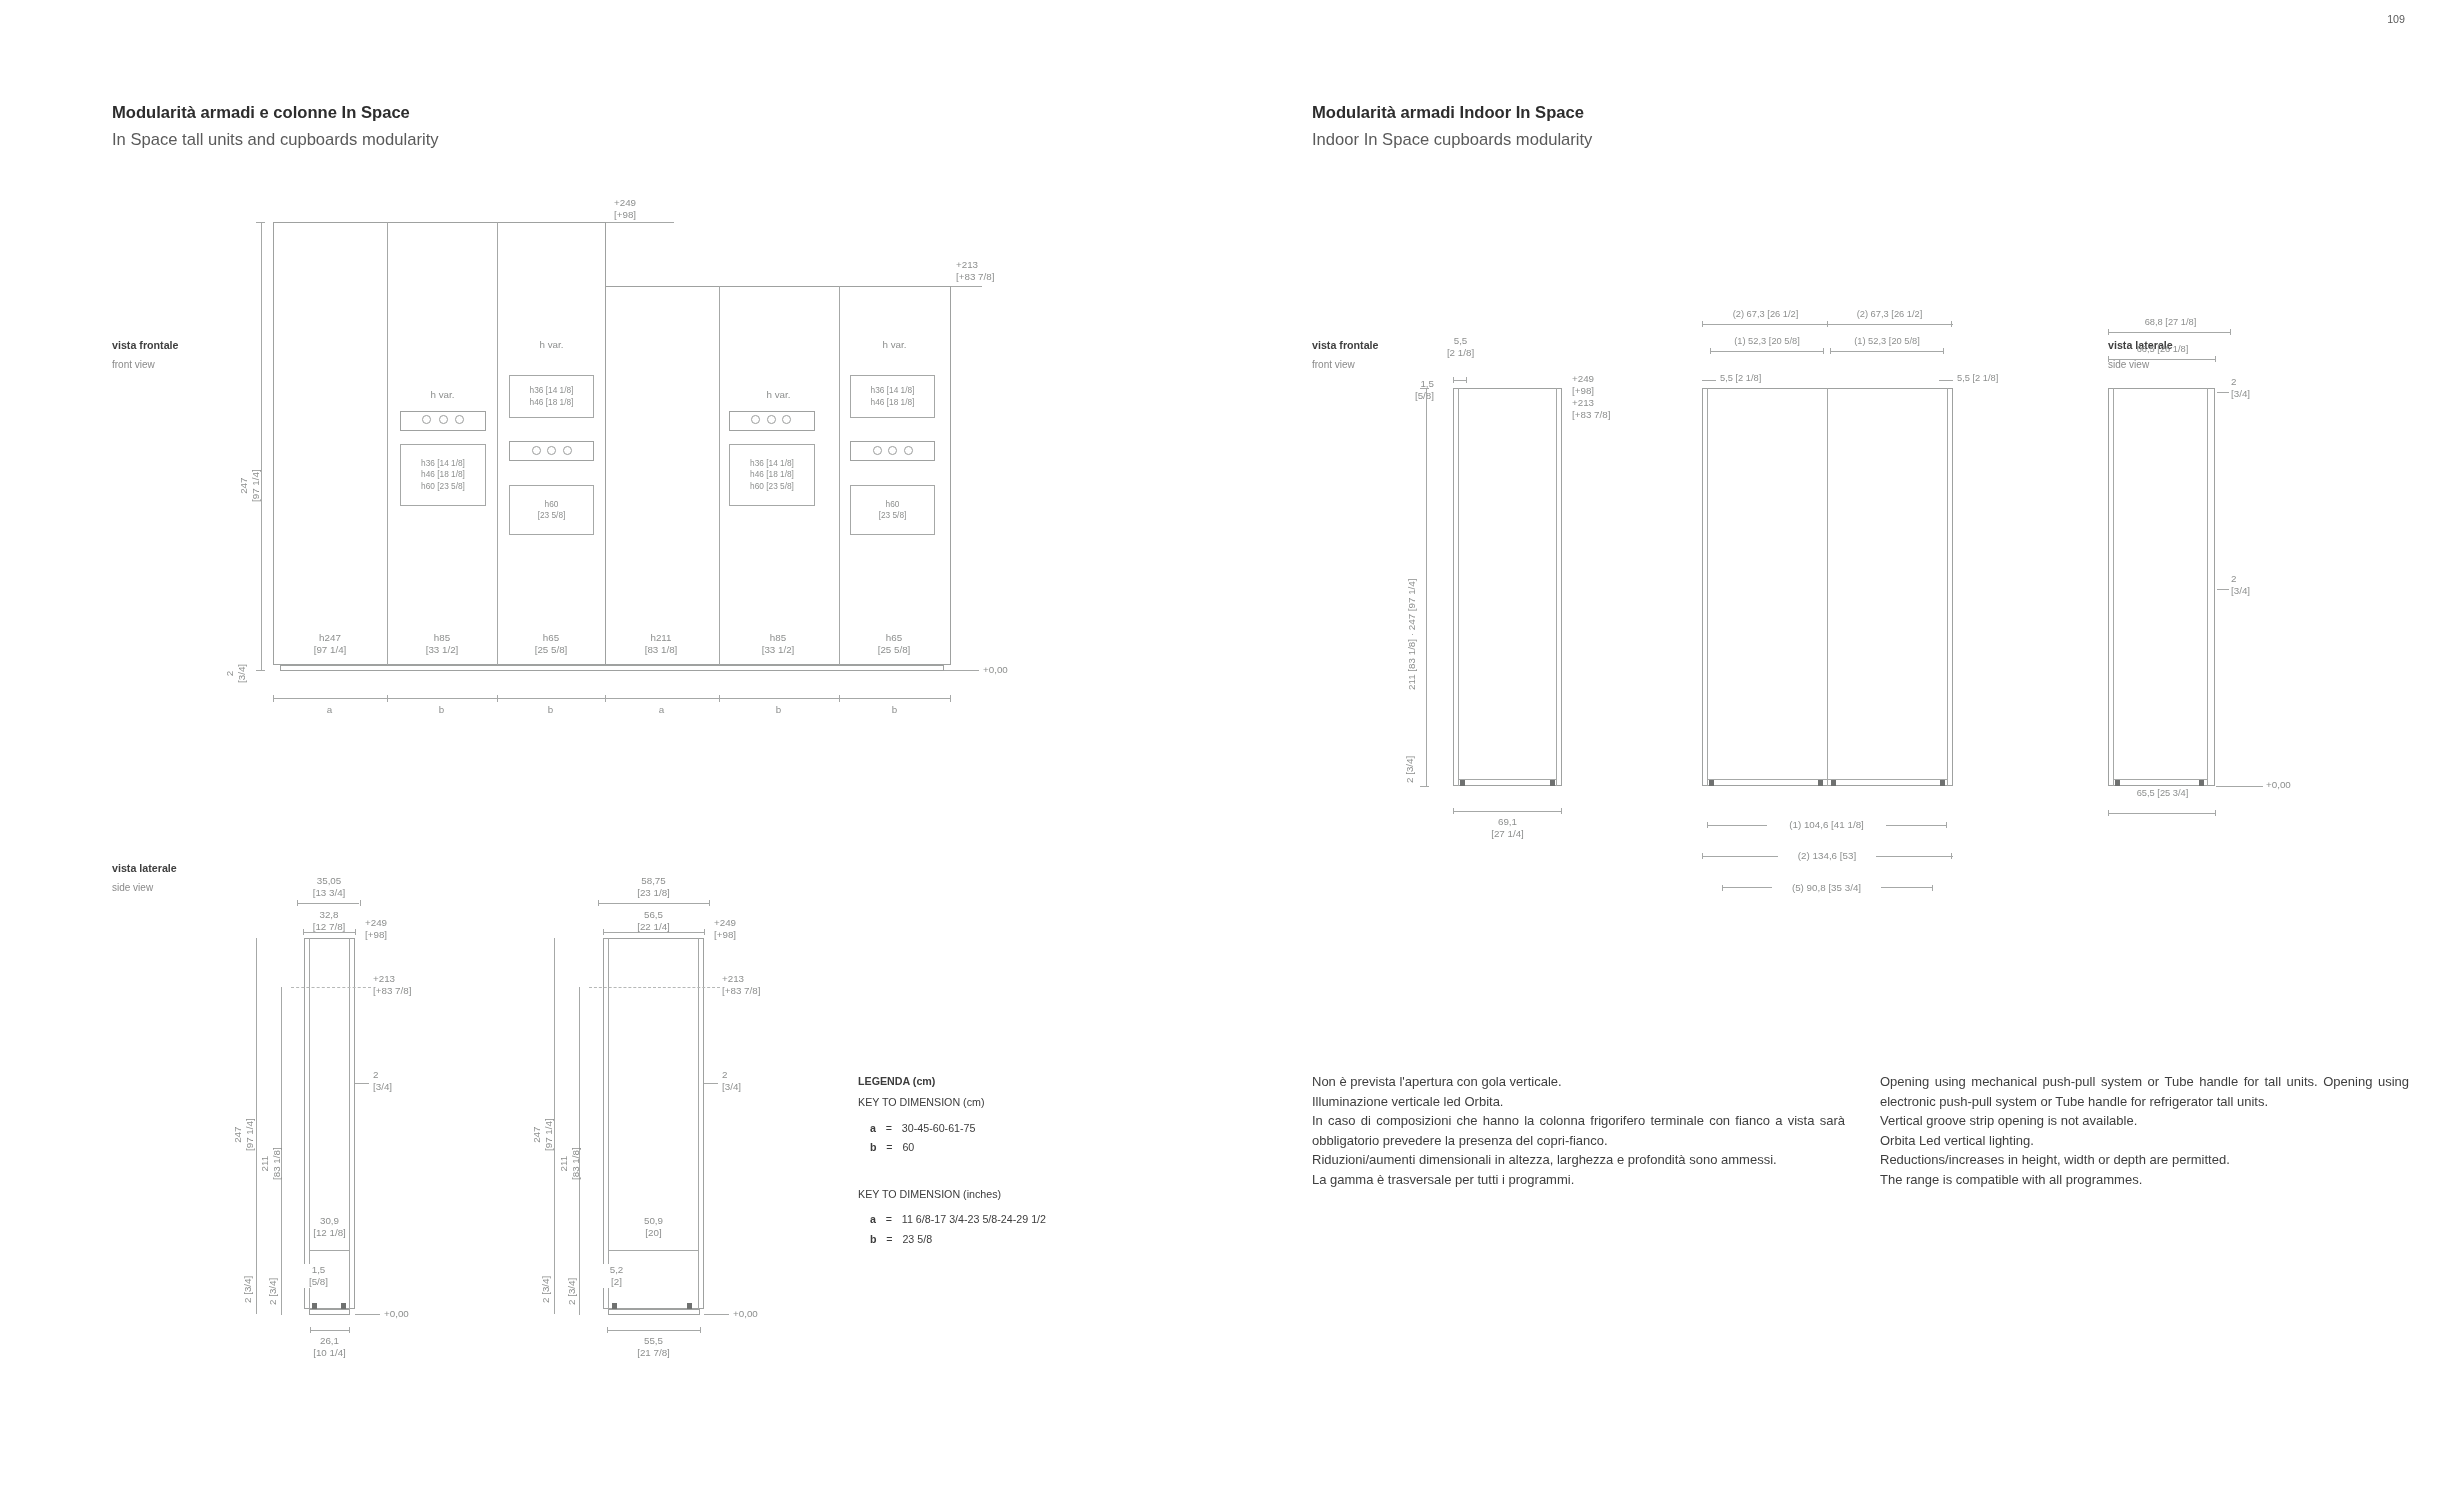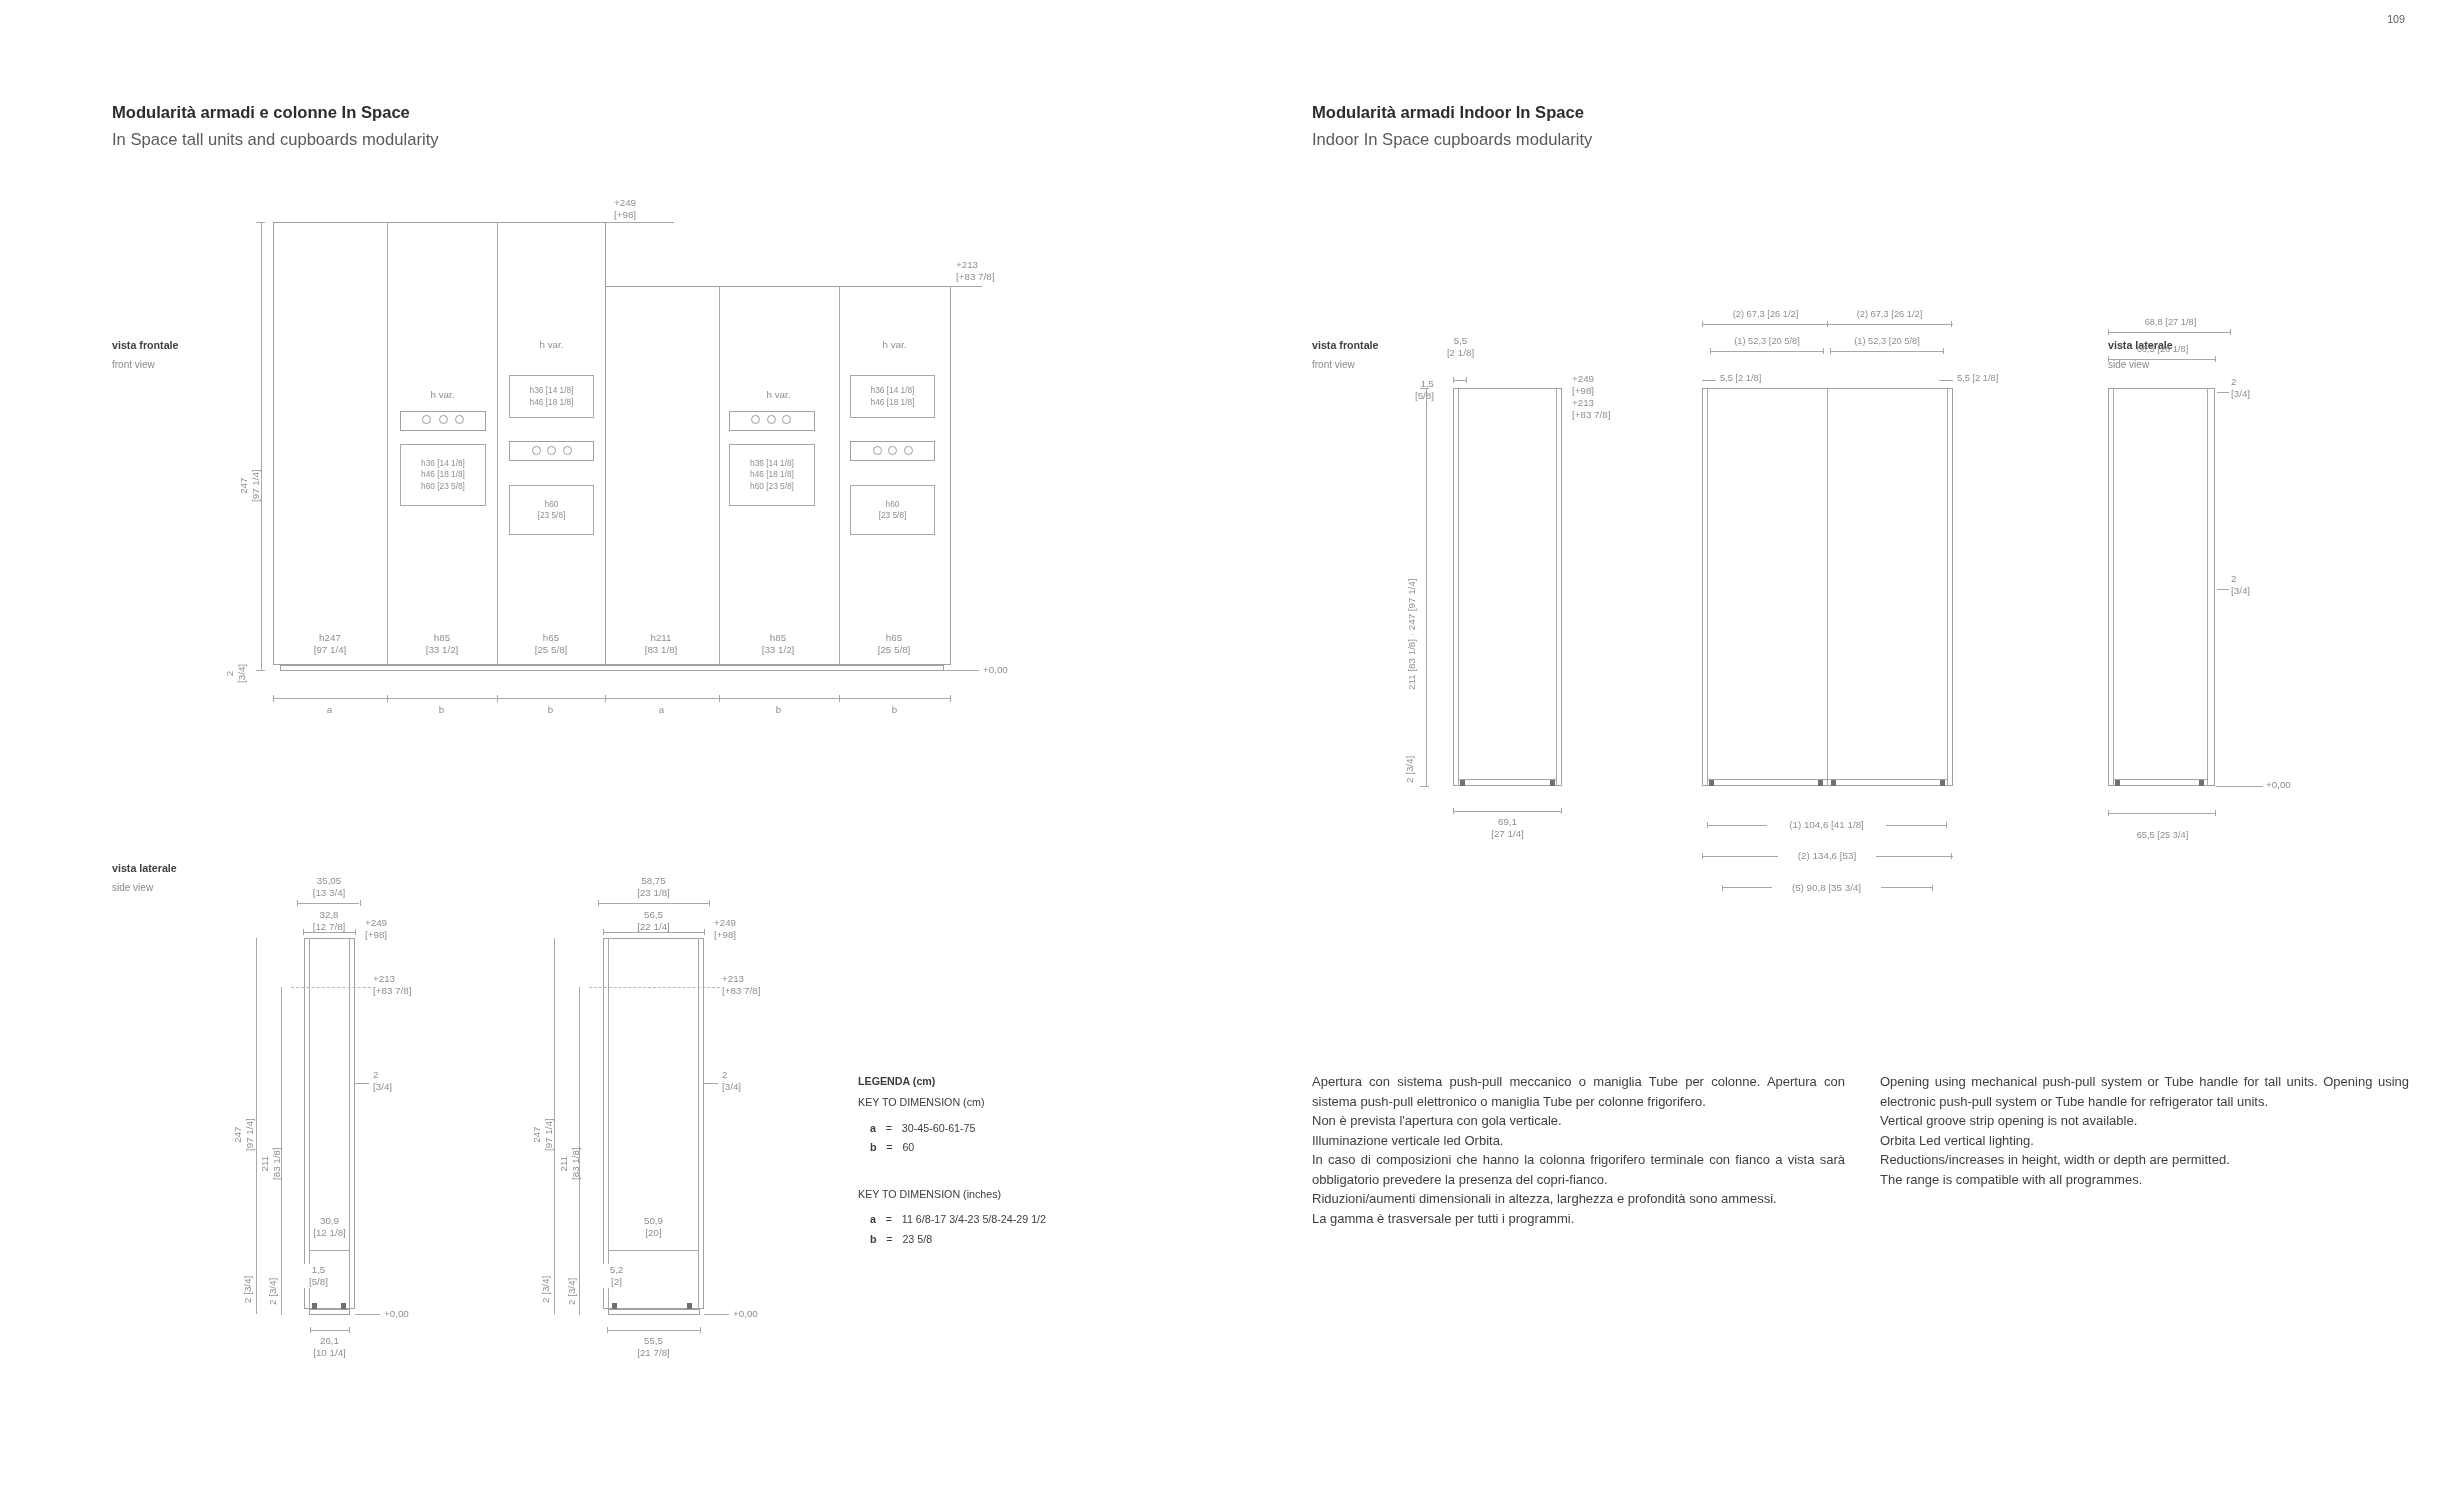--- a/index.html
+++ b/index.html
@@ -348,24 +348,23 @@
 <div class="dim la" style="left:2231px;top:573px;width:33px">2
 [3/4]</div>
 <div class="hl" style="left:2113px;top:779px;width:94px"></div>
 <div class="foot" style="left:2115px;top:780px"></div>
 <div class="foot" style="left:2199px;top:780px"></div>
 <div class="hl" style="left:2216px;top:786px;width:47px"></div>
 <div class="dim la" style="left:2266px;top:779px;width:43px">+0,00</div>
 <div class="hl" style="left:2108px;top:813px;width:107px"></div>
 <div class="vln" style="left:2108px;top:810px;height:5.9px"></div>
 <div class="vln" style="left:2215px;top:810px;height:5.9px"></div>
-<div class="dim s9" style="left:2099px;top:830px;width:127px">65,5 [25 3/4]</div>
+<div class="dim s9" style="left:2099px;top:788px;width:127px">65,5 [25 3/4]</div>
 
 <div class="body-col" style="left:1312px;top:1072px;width:533px">
-  <p>Apertura con sistema push-pull meccanico o maniglia Tube per colonne. Apertura con sistema push-pull elettronico o maniglia Tube per colonne frigorifero.</p>
   <p>Non è prevista l'apertura con gola verticale.</p>
   <p>Illuminazione verticale led Orbita.</p>
   <p>In caso di composizioni che hanno la colonna frigorifero terminale con fianco a vista sarà obbligatorio prevedere la presenza del copri-fianco.</p>
   <p>Riduzioni/aumenti dimensionali in altezza, larghezza e profondità sono ammessi.</p>
   <p>La gamma è trasversale per tutti i programmi.</p>
 </div>
 
 <div class="body-col" style="left:1880px;top:1072px;width:529px">
   <p>Opening using mechanical push-pull system or Tube handle for tall units. Opening using electronic push-pull system or Tube handle for refrigerator tall units.</p>
   <p>Vertical groove strip opening is not available.</p>

